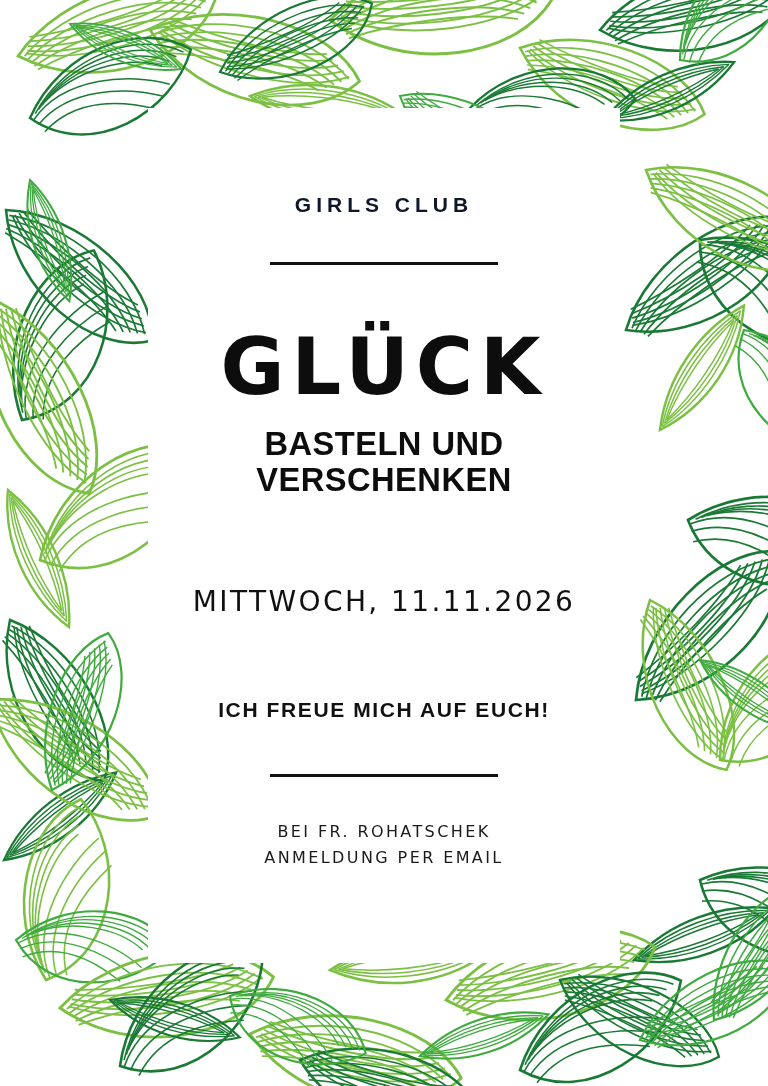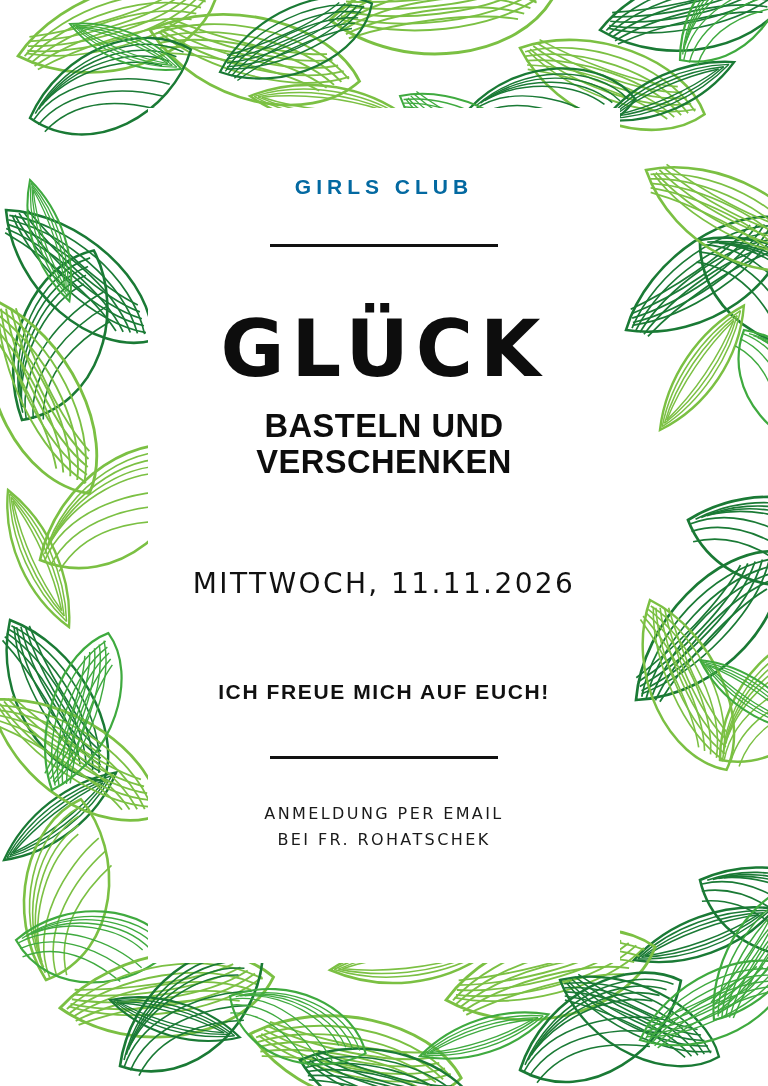--- a/index.html
+++ b/index.html
@@ -46,25 +46,25 @@
     background: #ffffff;
     z-index: 3;
     display: flex;
     flex-direction: column;
     align-items: center;
     box-sizing: border-box;
     padding: 0 18px;
   }
 
   .kicker {
-    margin-top: 67px;
+    margin-top: 85px;
     font-size: 21px;
     letter-spacing: 5px;
     font-weight: 700;
-    color: #0369a1;
+    color: #0f172a;
     text-align: center;
     font-family: "Liberation Sans", sans-serif;
   }
 
   .rule {
     width: 228px;
     height: 3px;
     background: #111111;
     margin-top: 45px;
   }
@@ -270,18 +270,18 @@
 
     <div class="datetime">
       <div>MITTWOCH, 11.11.2026</div>
     </div>
 
     <div class="closing">ICH FREUE MICH AUF EUCH!</div>
 
     <div class="rule2"></div>
 
     <div class="contact">
+      <div>BEI FR. ROHATSCHEK</div>
       <div>ANMELDUNG PER EMAIL</div>
-      <div>BEI FR. ROHATSCHEK</div>
     </div>
 
   </div>
 </div>
 
 </body></html>

